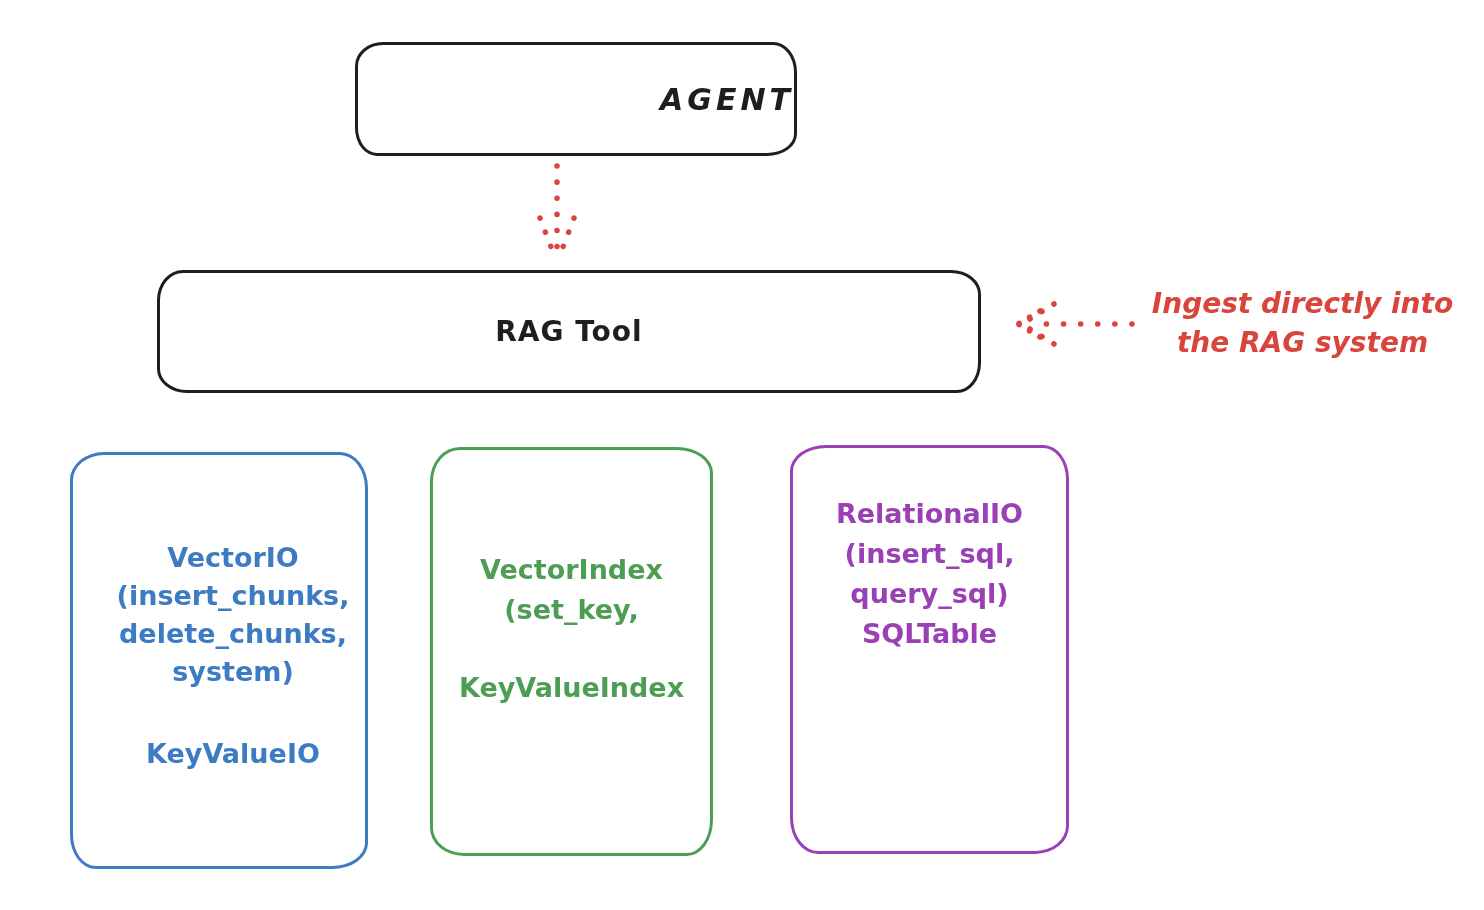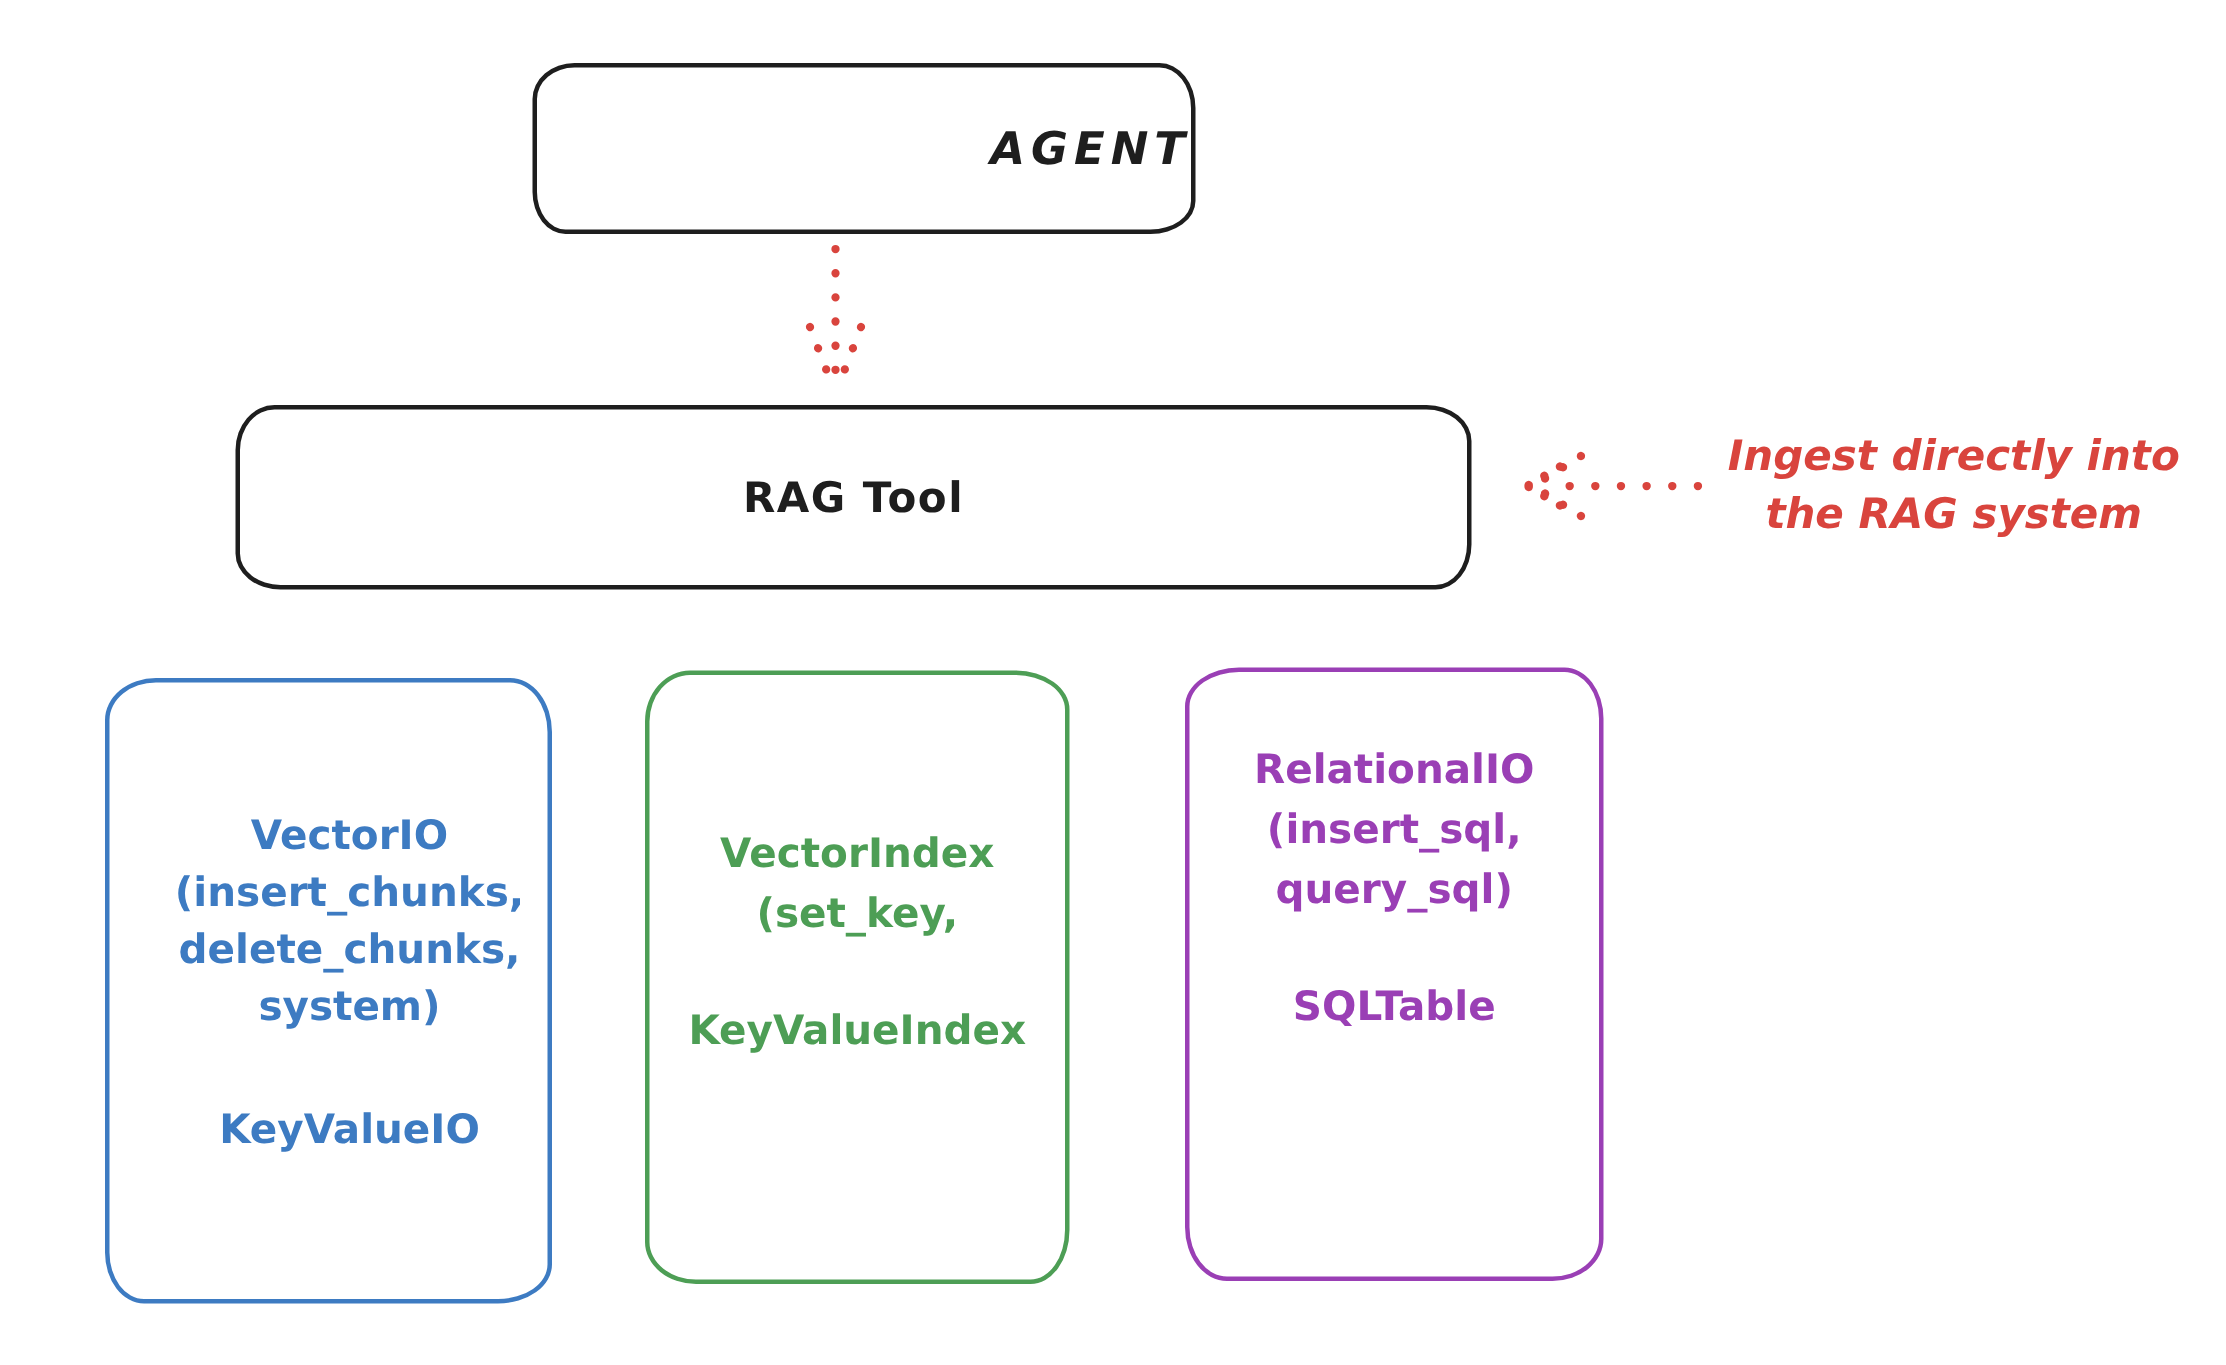--- a/index.html
+++ b/index.html
@@ -75,21 +75,21 @@
     left: 790px; top: 445px; width: 279px; height: 409px;
     border: 3.5px solid #9a3fb5;
     border-radius: 36px 26px 34px 28px / 26px 34px 28px 36px;
     color: #9a3fb5;
     padding-top: 46px;
     font-size: 27px;
     line-height: 40px;
   }
   .index-label-vector   { margin-top: 44px; }
   .index-label-keyvalue { margin-top: 38px; }
-  .index-label-relational { margin-top: 38px; }
+  .index-label-relational { }
 
   
   .arrow-svg { position: absolute; }
   .arrow-down   { left: 517px; top: 158px; }
   .arrow-left   { left: 1008px; top: 295px; }
 
   
   .annotation {
     position: absolute;
     left: 1135px; top: 284px; width: 335px;

